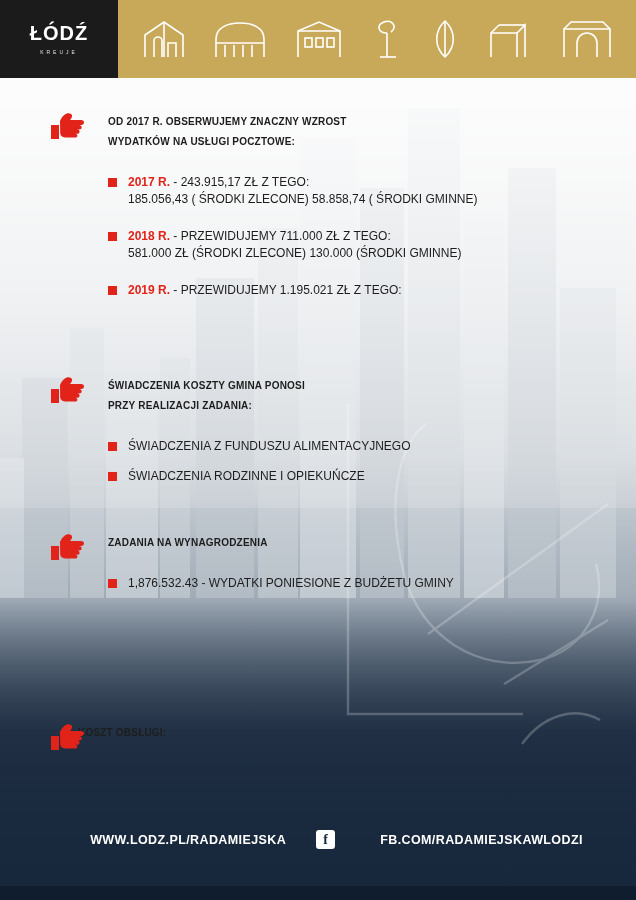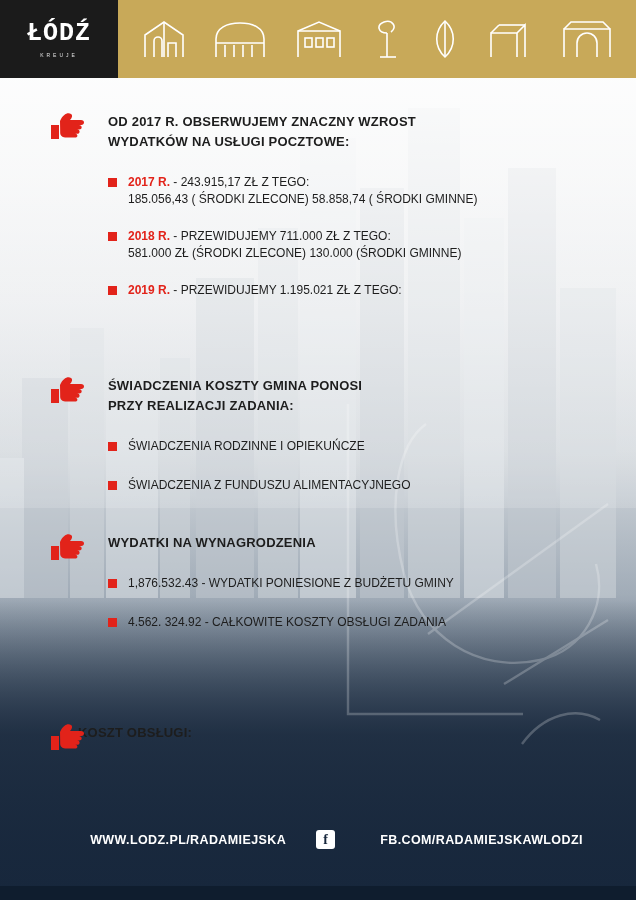--- a/index.html
+++ b/index.html
@@ -48,43 +48,43 @@
   .header{
     position:absolute;left:0;top:0;width:636px;height:78px;
     display:flex;
   }
   .logo-box{
     width:118px;height:78px;background:#1b1b1b;
     display:flex;align-items:center;justify-content:center;
     flex-direction:column;color:#fff;
   }
   .logo-word{
-    font-family:Liberation Mono, monospace;
-    font-size:25px;letter-spacing:1px;line-height:1;
+    font-family:Liberation Sans, sans-serif;
+    font-size:20px;letter-spacing:1px;line-height:1;
     font-weight:700;
   }
   .logo-sub{
     font-size:5px;letter-spacing:3px;margin-top:6px;color:#e0e0e0;
   }
   .icon-strip{
     flex:1;height:78px;background:#c8a959;
     display:flex;align-items:center;justify-content:space-around;
     padding:0 10px;box-sizing:border-box;
   }
   .icon-strip svg{display:block;}
   
   .content{
     position:absolute;left:0;top:78px;width:636px;height:740px;
   }
   .block{position:absolute;}
   .hand{
     position:absolute;width:34px;height:30px;
   }
   .head{
-    font-size:13px;font-weight:700;color:#1d1d1d;
+    font-size:10px;font-weight:700;color:#1d1d1d;
     letter-spacing:.2px;line-height:20px;
   }
   .head .l2{display:block;}
   .bullets{margin:8px;padding:0;list-style:none;}
   .bullet{
     position:relative;padding-left:20px;margin-bottom:13px;
     font-size:12px;color:#1d1d1d;line-height:17px;
   }
   .bullet:before{
     content:"";position:absolute;left:0;top:4px;
@@ -260,45 +260,42 @@
         <g fill="#e2231a">
           <path d="M1 13 h8 v14 h-8 z"></path>
           <path d="M10 9 c3-7 8-9 11-7 c2 1.5 1 4 -1 6 h11 c2 0 3 1.2 3 2.6 c0 1.4 -1.2 2.4 -2.6 2.4 h-2.4 c1.6 0 2.7 1 2.7 2.3 c0 1.3 -1.1 2.3 -2.6 2.3 h-2 c1.5 0 2.5 0.9 2.5 2.1 c0 1.2 -1 2.1 -2.4 2.1 h-2 c1.3 0 2.2 0.8 2.2 1.9 c0 1.1 -0.9 1.9 -2.2 1.9 h-9 c-3 0 -6 -1.6 -6 -4.6 z"></path>
         </g>
       </svg>
       <div class="head" style="margin-left:58px;">
         <span>ŚWIADCZENIA KOSZTY GMINA PONOSI</span>
         <span class="l2">PRZY REALIZACJI ZADANIA:</span>
       </div>
       <ul class="bullets" style="margin-left:58px;margin-top:22px;">
+        <li class="bullet">
+          <span>ŚWIADCZENIA Z FUNDUSZU ALIMENTACYJNEGO</span>
+        </li>
         <li class="bullet" style="margin-bottom:22px;">
           <span>ŚWIADCZENIA RODZINNE I OPIEKUŃCZE</span>
-        </li>
-        <li class="bullet">
-          <span>ŚWIADCZENIA Z FUNDUSZU ALIMENTACYJNEGO</span>
         </li>
       </ul>
     </div>
 
     <div class="block" style="left:50px;top:455px;width:540px;">
       <svg class="hand" style="left:0;top:0;" viewBox="0 0 34 30">
         <g fill="#e2231a">
           <path d="M1 13 h8 v14 h-8 z"></path>
           <path d="M10 9 c3-7 8-9 11-7 c2 1.5 1 4 -1 6 h11 c2 0 3 1.2 3 2.6 c0 1.4 -1.2 2.4 -2.6 2.4 h-2.4 c1.6 0 2.7 1 2.7 2.3 c0 1.3 -1.1 2.3 -2.6 2.3 h-2 c1.5 0 2.5 0.9 2.5 2.1 c0 1.2 -1 2.1 -2.4 2.1 h-2 c1.3 0 2.2 0.8 2.2 1.9 c0 1.1 -0.9 1.9 -2.2 1.9 h-9 c-3 0 -6 -1.6 -6 -4.6 z"></path>
         </g>
       </svg>
       <div class="head" style="margin-left:58px;">
-        <span>WYDATKI NA WYNAGRODZENIA</span>
+        <span>ZADANIA NA WYNAGRODZENIA</span>
       </div>
       <ul class="bullets" style="margin-left:58px;margin-top:22px;">
         <li class="bullet" style="margin-bottom:22px;">
           <span>1,876.532.43 - WYDATKI PONIESIONE Z BUDŻETU GMINY</span>
-        </li>
-        <li class="bullet">
-          <span>4.562. 324.92 - CAŁKOWITE KOSZTY OBSŁUGI ZADANIA</span>
         </li>
       </ul>
     </div>
 
     <div class="block" style="left:50px;top:645px;width:540px;">
       <svg class="hand" style="left:0;top:0;" viewBox="0 0 34 30">
         <g fill="#e2231a">
           <path d="M1 13 h8 v14 h-8 z"></path>
           <path d="M10 9 c3-7 8-9 11-7 c2 1.5 1 4 -1 6 h11 c2 0 3 1.2 3 2.6 c0 1.4 -1.2 2.4 -2.6 2.4 h-2.4 c1.6 0 2.7 1 2.7 2.3 c0 1.3 -1.1 2.3 -2.6 2.3 h-2 c1.5 0 2.5 0.9 2.5 2.1 c0 1.2 -1 2.1 -2.4 2.1 h-2 c1.3 0 2.2 0.8 2.2 1.9 c0 1.1 -0.9 1.9 -2.2 1.9 h-9 c-3 0 -6 -1.6 -6 -4.6 z"></path>
         </g>

